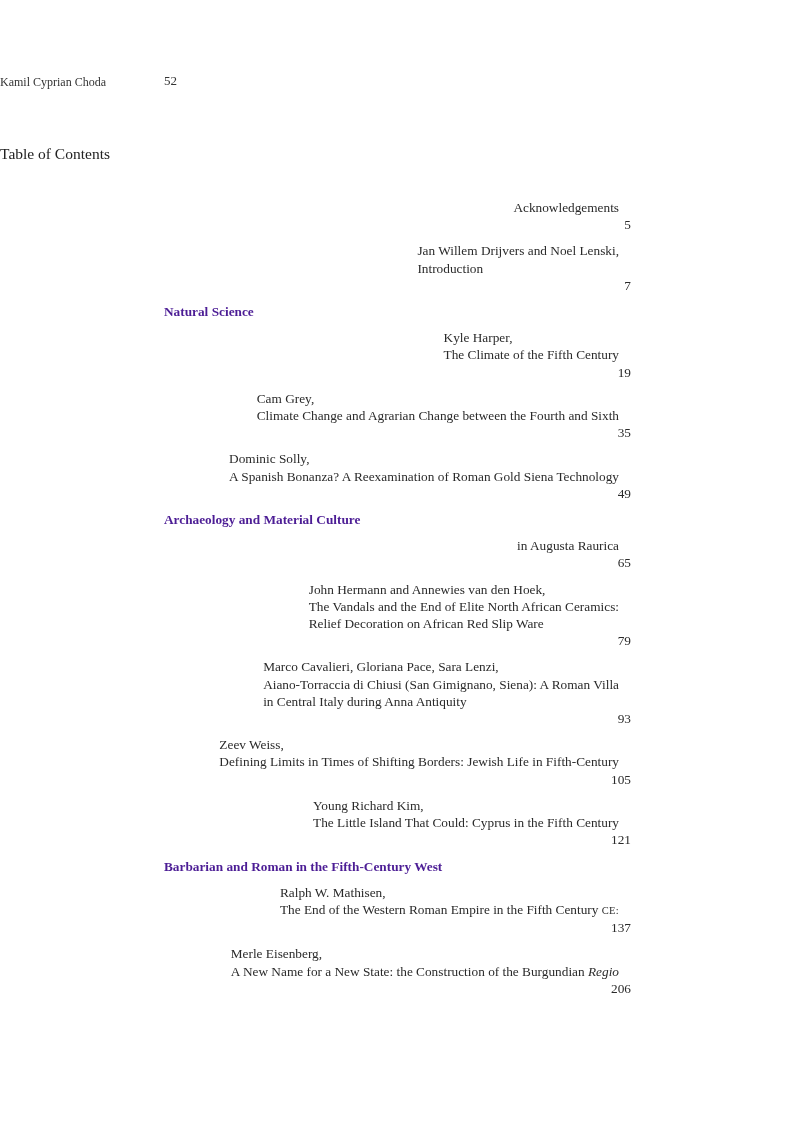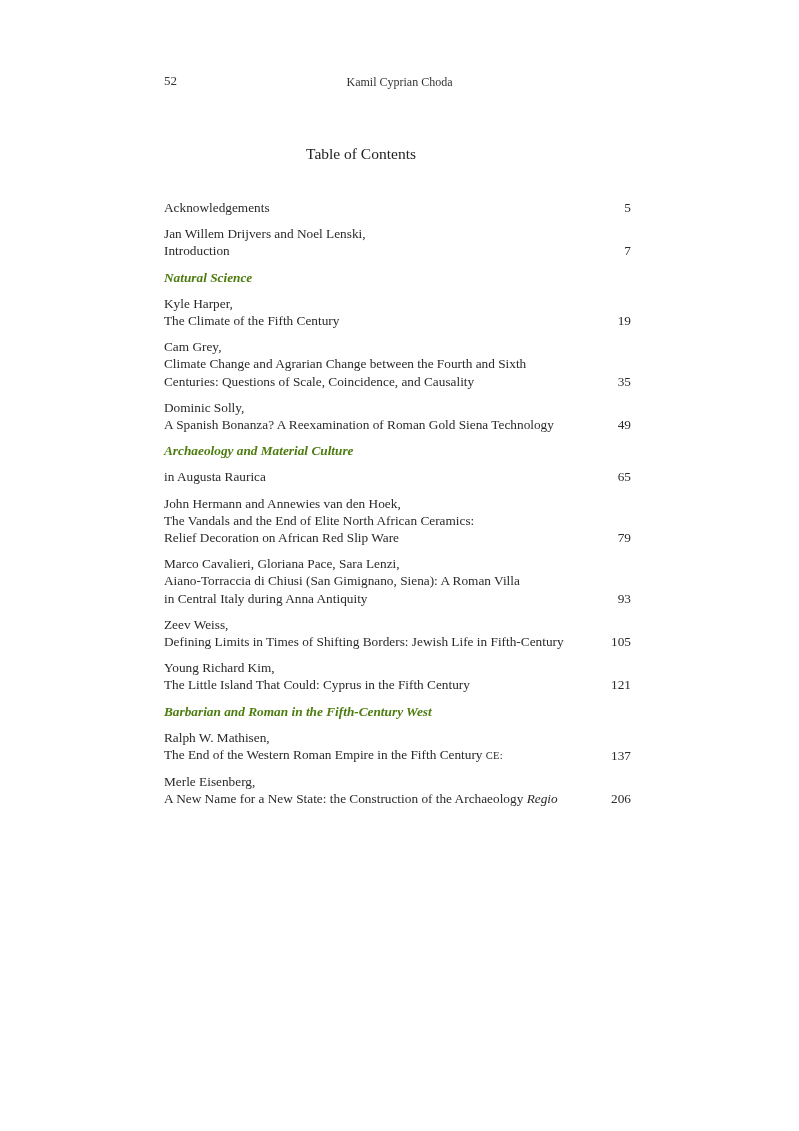--- a/index.html
+++ b/index.html
@@ -6,40 +6,41 @@
     body {
       width: 799px; height: 1131px; position: relative; overflow: hidden;
       font-family: "Liberation Serif", "DejaVu Serif", serif;
       color: #2a2a2a;
     }
     .page-number {
       position: absolute; left: 164px; top: 73px;
       font-size: 13px; color: #333;
     }
     .running-head {
-      position: absolute; left: 0; width: 799px; top: 75px; text-align: center;
+      position: absolute; left: 0; width: 799px; top: 75px; text-align: left;
       font-size: 12px; color: #333;
     }
     .toc-title {
-      position: absolute; left: 0; width: 722px; top: 145px; text-align: center;
+      position: absolute; left: 0; width: 722px; top: 145px; 
       font-size: 15.5px; color: #222;
     }
     .toc {
       position: absolute; left: 164px; top: 199px; width: 467px;
       font-size: 13.3px; line-height: 17.2px;
     }
     .entry {
       display: flex; align-items: flex-end; 
       margin-bottom: 9px;
+      flex-direction: column;
     }
     .entry .text { flex: 1; padding-right: 12px; }
     .entry .pg { text-align: right; min-width: 24px; }
     .section {
-      font-weight: bold; font-style: italic; margin-bottom: 9px; margin-top: 0px;
-      color: #4d7c0f;
+      font-weight: bold; margin-bottom: 9px; margin-top: 0px;
+      color: #4c1d95;
     }
     .line { display: block; white-space: nowrap; }
     .sc { font-size: 10.5px; letter-spacing: 0.3px; }
     .it { font-style: italic; }
   </style>
 </head>
 <body>
 
 <div class="page-number">52</div>
 <div class="running-head">Kamil Cyprian Choda</div>
@@ -69,21 +70,20 @@
       <span class="line">Kyle Harper,</span>
       <span class="line">The Climate of the Fifth Century</span>
     </div>
     <div class="pg">19</div>
   </div>
 
   <div class="entry">
     <div class="text">
       <span class="line">Cam Grey,</span>
       <span class="line">Climate Change and Agrarian Change between the Fourth and Sixth</span>
-      <span class="line">Centuries: Questions of Scale, Coincidence, and Causality</span>
     </div>
     <div class="pg">35</div>
   </div>
 
   <div class="entry">
     <div class="text">
       <span class="line">Dominic Solly,</span>
       <span class="line">A Spanish Bonanza? A Reexamination of Roman Gold Siena Technology</span>
     </div>
     <div class="pg">49</div>
@@ -138,17 +138,17 @@
     <div class="text">
       <span class="line">Ralph W. Mathisen,</span>
       <span class="line"><span>The End of the Western Roman Empire in the Fifth Century</span> <span class="sc">CE:</span></span>
     </div>
     <div class="pg">137</div>
   </div>
 
   <div class="entry">
     <div class="text">
       <span class="line">Merle Eisenberg,</span>
-      <span class="line"><span>A New Name for a New State: the Construction of the Archaeology</span> <span class="it">Regio</span></span>
+      <span class="line"><span>A New Name for a New State: the Construction of the Burgundian</span> <span class="it">Regio</span></span>
     </div>
     <div class="pg">206</div>
   </div>
 </div>
 
 </body></html>

